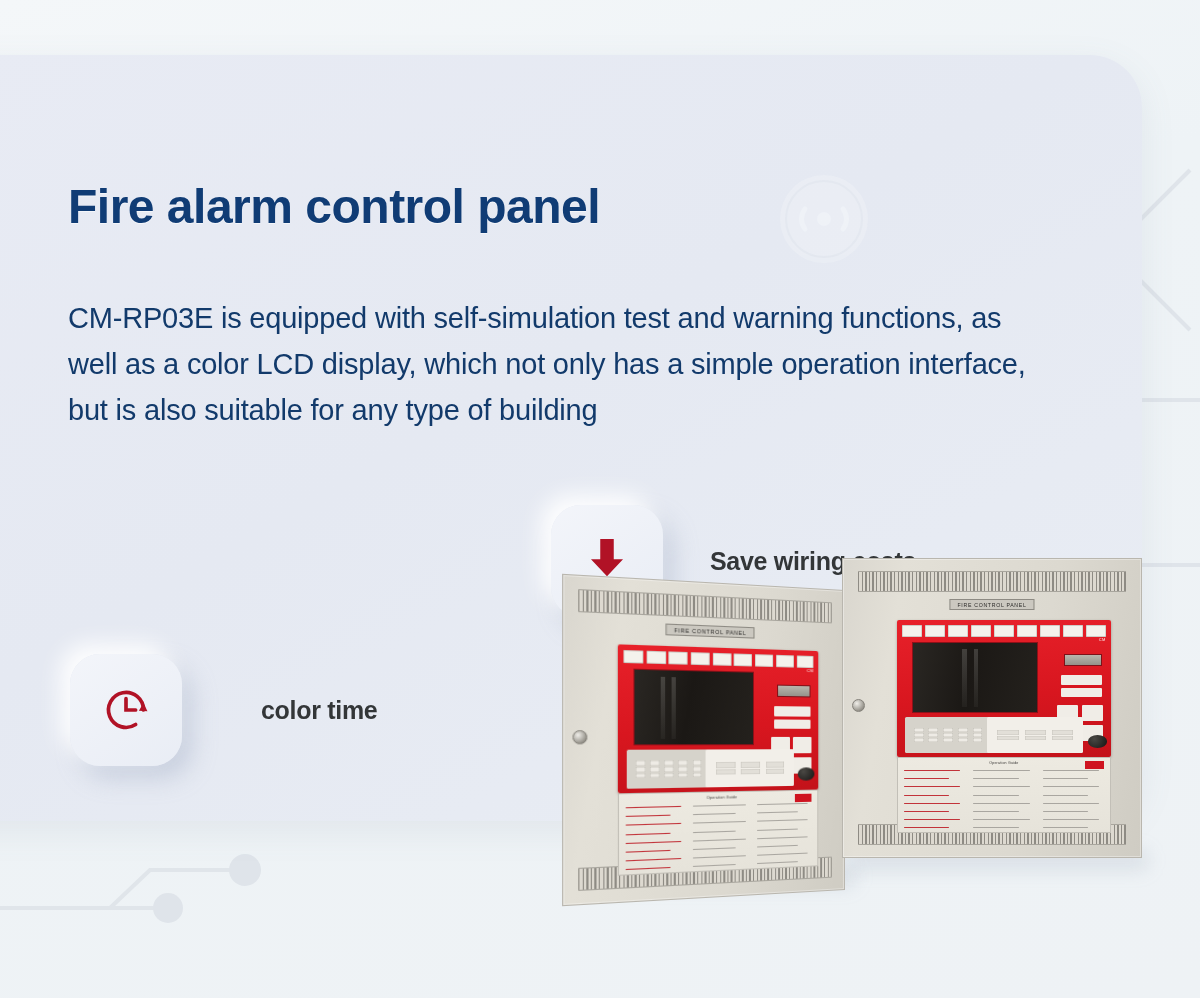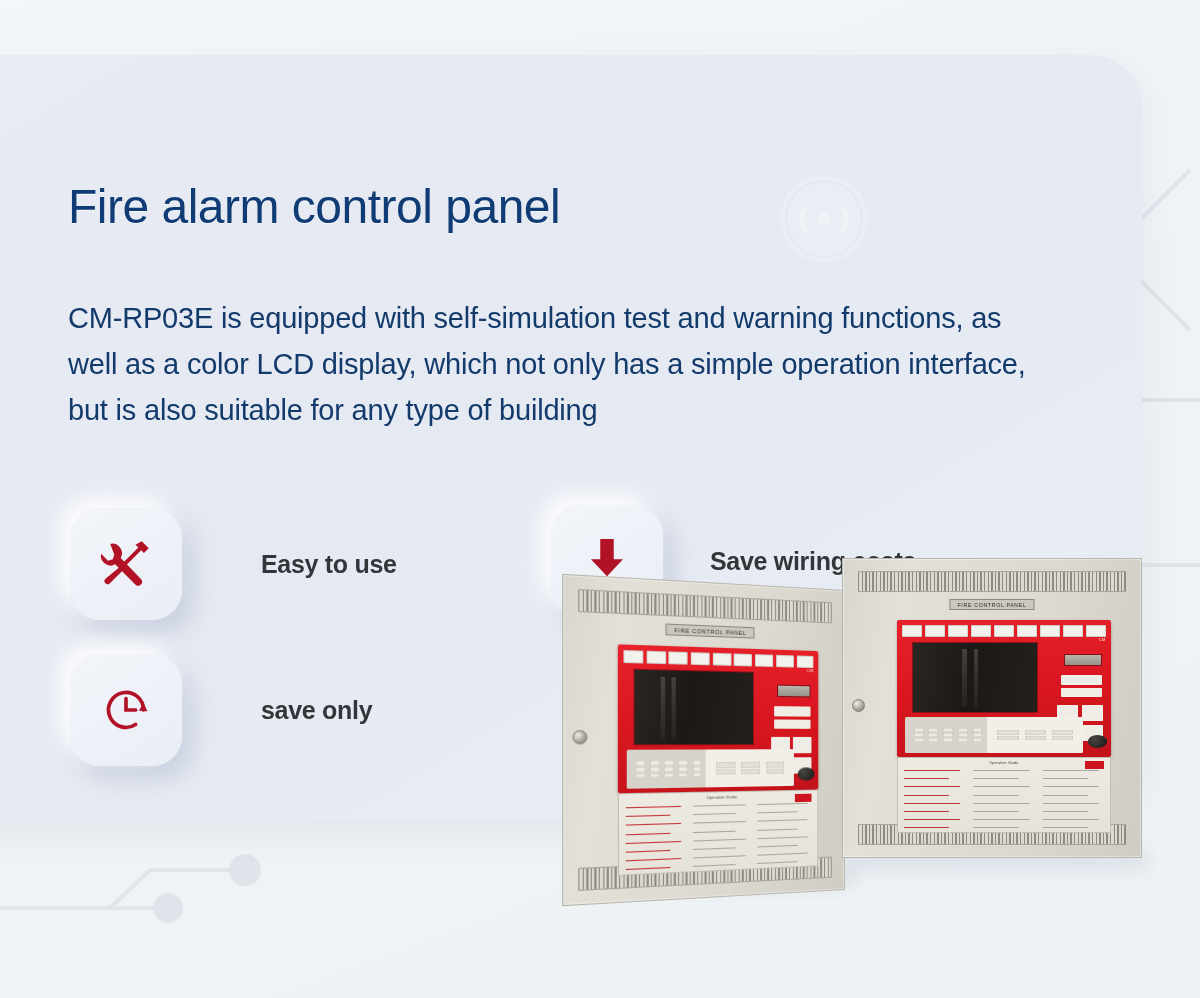--- a/index.html
+++ b/index.html
@@ -29,21 +29,21 @@
     overflow:hidden;
   }
   .card-inner { position:absolute; left:40px; top:0; right:0; bottom:0; }
 
   
   .watermark { position:absolute; left:778px; top:118px; opacity:.55; }
 
   
   .title {
     position:absolute; left:68px; top:126px;
-    font-size:48px; font-weight:normal; letter-spacing:-0.5px;
+    font-size:48px; font-weight:bold; letter-spacing:-0.5px;
     color:#103c75; line-height:1.1;
     text-shadow:0 1px 0 rgba(255,255,255,.55);
   }
   .body-copy {
     position:absolute; left:68px; top:240px; width:975px;
     font-size:29px; line-height:46px; color:#123a6b;
     letter-spacing:-0.2px;
   }
 
   
@@ -249,35 +249,20 @@
       <circle cx="46" cy="46" r="38" fill="none" stroke="#e3e7ee" stroke-width="2"></circle>
       <circle cx="46" cy="46" r="7" fill="#f7f9fc"></circle>
       <path d="M27 36 a16 16 0 0 0 0 20" fill="none" stroke="#f7f9fc" stroke-width="5" stroke-linecap="round"></path>
       <path d="M65 36 a16 16 0 0 1 0 20" fill="none" stroke="#f7f9fc" stroke-width="5" stroke-linecap="round"></path>
     </svg>
 
     <h1 class="title">Fire alarm control panel</h1>
 
     <p class="body-copy">CM-RP03E is equipped with self-simulation test and warning functions, as well as a color LCD display, which not only has a simple operation interface, but is also suitable for any type of building</p>
 
-    <div class="feature" id="feature-0">
-      <div class="feature-icon-card">
-        <svg width="56" height="56" viewBox="0 0 64 64">
-          <g fill="#b11226">
-
-            <path d="M14 9 a11 11 0 0 1 12 16 L49 49 a4.5 4.5 0 0 1-6.4 6.4 L19.6 32.4
-                     A11 11 0 0 1 3.6 20.4 l7.8 7.8 5.6-1.6 1.6-5.6z"></path>
-
-            <path d="M50 6 l8 8 -5.5 5.5 -3.2-3.2 -22 22 -3.2-3.2 22-22 -3.2-3.2z"></path>
-            <path d="M24.5 35.8 l3.7 3.7 -14.5 14.5 a3.6 3.6 0 0 1-5.2-5.2z"></path>
-          </g>
-        </svg>
-      </div>
-      <span class="feature-label">Easy to use</span>
-    </div>
 
     <div class="feature" id="feature-1">
       <div class="feature-icon-card">
         <svg width="54" height="54" viewBox="0 0 64 64">
           <g fill="#b11226">
             <path d="M24 6 h16 v24 h11 L32 50 L13 30 h11 z"></path>
             <rect x="13" y="53" width="38" height="5.5" rx="1"></rect>
           </g>
         </svg>
       </div>
@@ -287,21 +272,21 @@
     <div class="feature" id="feature-2">
       <div class="feature-icon-card">
         <svg width="56" height="56" viewBox="0 0 64 64">
           <g fill="none" stroke="#b11226" stroke-width="4.2" stroke-linecap="round">
             <path d="M52 32 a20 20 0 1 0 -9 16.6"></path>
             <path d="M32 19 v13 h11"></path>
           </g>
           <path d="M52 24 l4.5 9.5 -9.8 -0.6 z" fill="#b11226"></path>
         </svg>
       </div>
-      <span class="feature-label">save only</span>
+      <span class="feature-label">color time</span>
     </div>
 
   </div>
 </div>
 
 <div class="product-zone">
 
   <div class="panel-shadow" style="left:60px; top:345px; width:275px; height:22px;"></div>
   <div class="panel-shadow" style="left:328px; top:330px; width:300px; height:20px;"></div>
 

